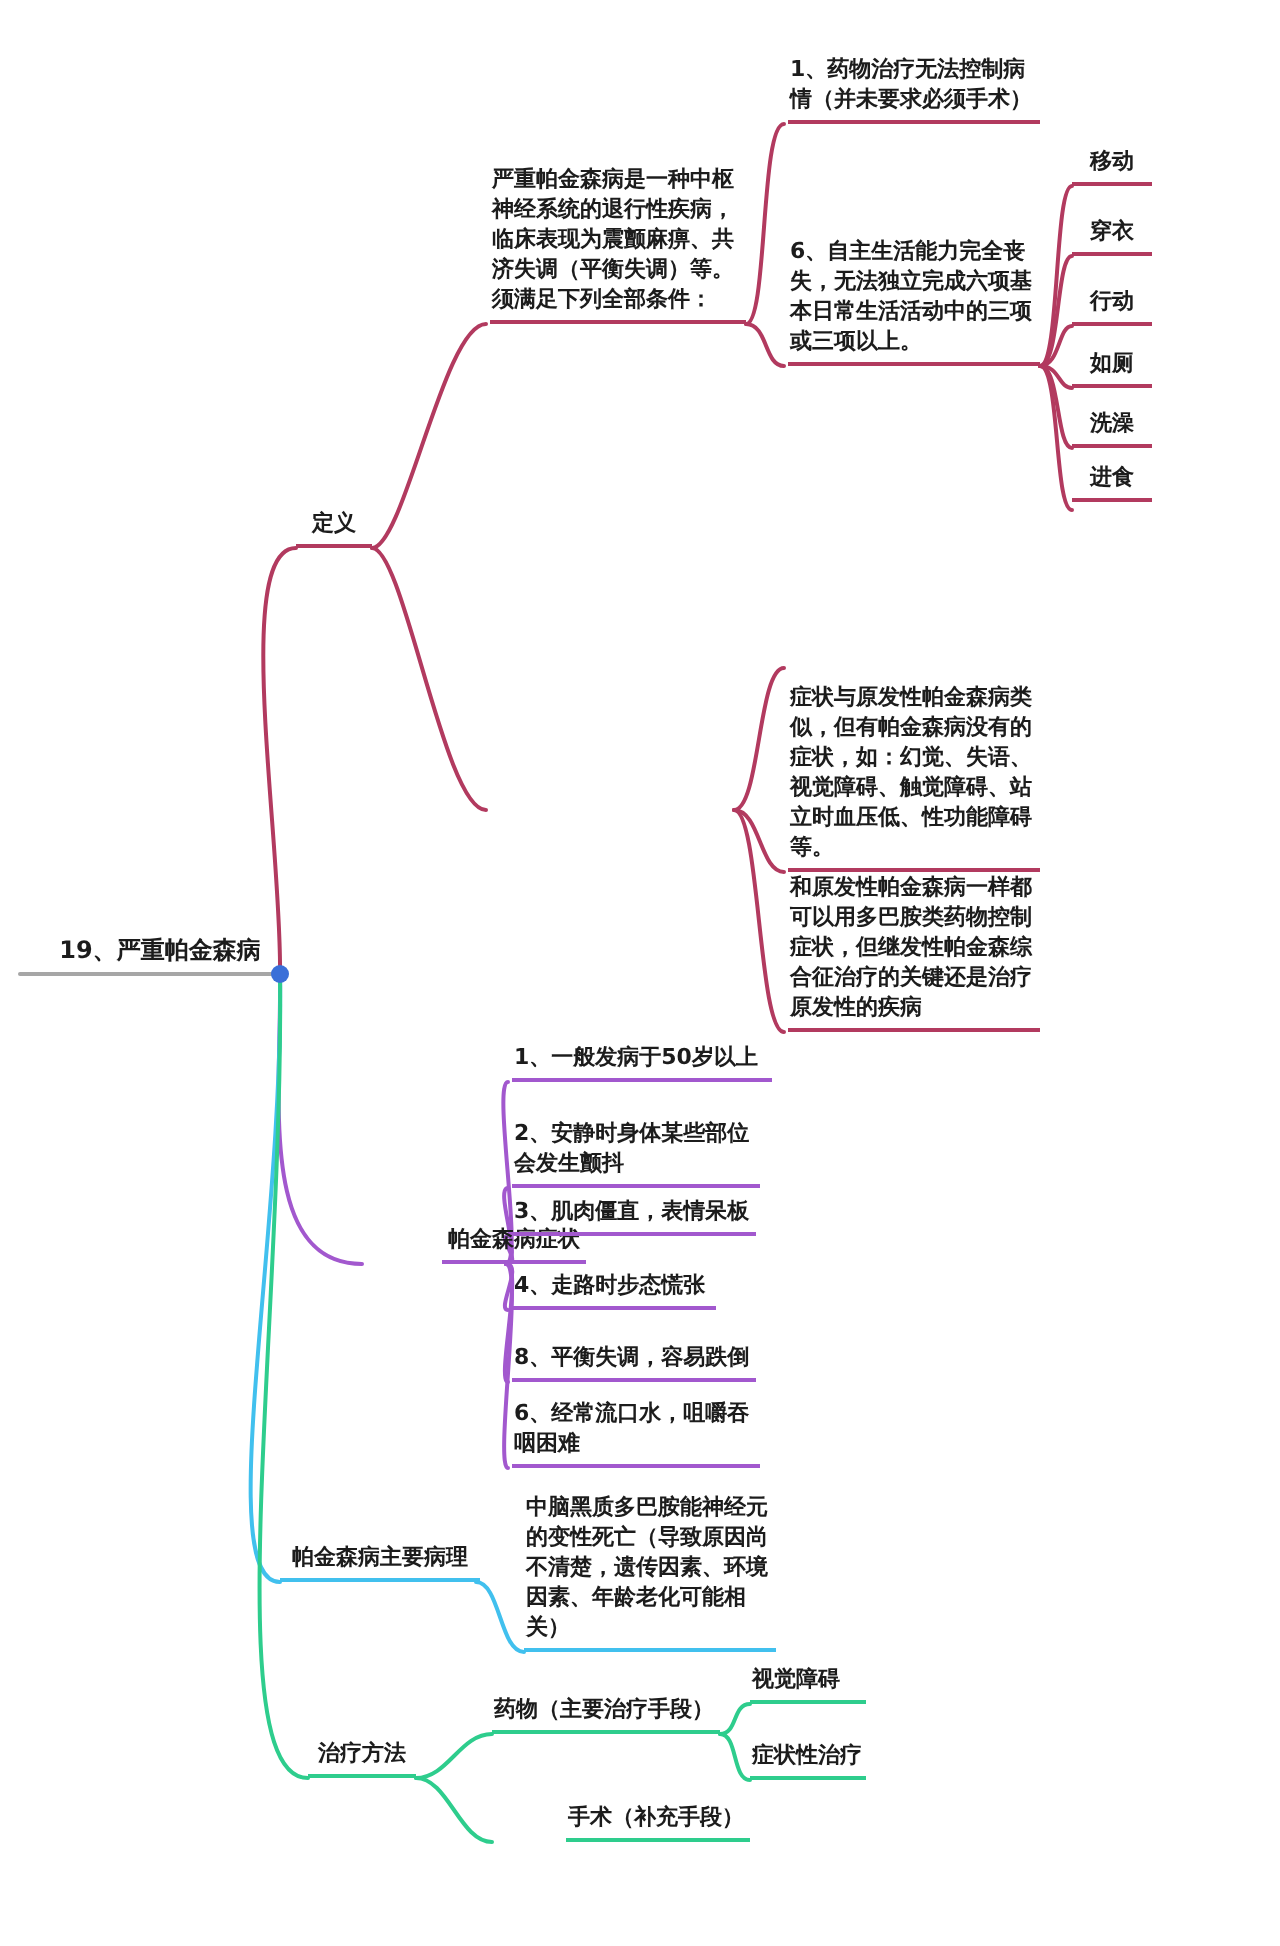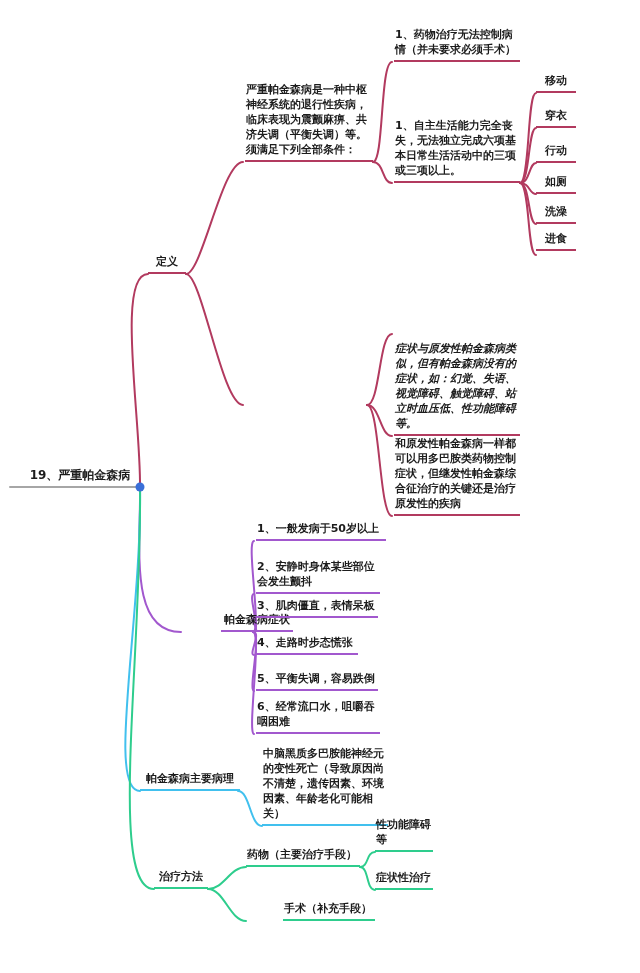--- a/index.html
+++ b/index.html
@@ -104,40 +104,40 @@
     <path class="c-treat" d="M360,867 C369,867 366,890 375,890" stroke="#2ecd8d"></path>
 
     <circle cx="140" cy="487" r="4.5" fill="#3a6fd8"></circle>
   </svg>
 
   <div class="node center" id="nd-root">19、严重帕金森病</div>
 
   <div class="node center b-def" id="nd-def" style="border-bottom-color: rgb(178, 58, 95);">定义</div>
   <div class="node b-def" id="nd-def-main" style="border-bottom-color: rgb(178, 58, 95); margin-top: 23px;">严重帕金森病是一种中枢神经系统的退行性疾病，临床表现为震颤麻痹、共济失调（平衡失调）等。须满足下列全部条件：</div>
   <div class="node b-def" id="nd-def-c1" style="border-bottom-color: rgb(178, 58, 95);">1、药物治疗无法控制病情（并未要求必须手术）</div>
-  <div class="node b-def" id="nd-def-c2" style="border-bottom-color: rgb(178, 58, 95);">1、自主生活能力完全丧失，无法独立完成六项基本日常生活活动中的三项或三项以上。</div>
+  <div class="node b-def" id="nd-def-c2" style="border-bottom-color: rgb(178, 58, 95);">6、自主生活能力完全丧失，无法独立完成六项基本日常生活活动中的三项或三项以上。</div>
   <div class="node center b-def" id="nd-adl-0" style="border-bottom-color: rgb(178, 58, 95);">移动</div>
   <div class="node center b-def" id="nd-adl-1" style="border-bottom-color: rgb(178, 58, 95);">穿衣</div>
   <div class="node center b-def" id="nd-adl-2" style="border-bottom-color: rgb(178, 58, 95);">行动</div>
   <div class="node center b-def" id="nd-adl-3" style="border-bottom-color: rgb(178, 58, 95);">如厕</div>
   <div class="node center b-def" id="nd-adl-4" style="border-bottom-color: rgb(178, 58, 95);">洗澡</div>
   <div class="node center b-def" id="nd-adl-5" style="border-bottom-color: rgb(178, 58, 95);">进食</div>
-  <div class="node b-def" id="nd-sec-2" style="border-bottom-color: rgb(178, 58, 95); font-style: italic;">症状与原发性帕金森病类似，但有帕金森病没有的症状，如：幻觉、失语、视觉障碍、触觉障碍、站立时血压低、性功能障碍等。</div>
+  <div class="node b-def" id="nd-sec-2" style="border-bottom-color: rgb(178, 58, 95);">症状与原发性帕金森病类似，但有帕金森病没有的症状，如：幻觉、失语、视觉障碍、触觉障碍、站立时血压低、性功能障碍等。</div>
   <div class="node b-def" id="nd-sec-3" style="border-bottom-color: rgb(178, 58, 95);">和原发性帕金森病一样都可以用多巴胺类药物控制症状，但继发性帕金森综合征治疗的关键还是治疗原发性的疾病</div>
 
   <div class="node center b-sym" id="nd-sym" style="border-bottom-color: rgb(162, 88, 206);">帕金森病症状</div>
   <div class="node b-sym" id="nd-sym-0" style="border-bottom-color: rgb(162, 88, 206);">1、一般发病于50岁以上</div>
   <div class="node b-sym" id="nd-sym-1" style="border-bottom-color: rgb(162, 88, 206);">2、安静时身体某些部位会发生颤抖</div>
   <div class="node b-sym" id="nd-sym-2" style="border-bottom-color: rgb(162, 88, 206);">3、肌肉僵直，表情呆板</div>
   <div class="node b-sym" id="nd-sym-3" style="border-bottom-color: rgb(162, 88, 206);">4、走路时步态慌张</div>
-  <div class="node b-sym" id="nd-sym-4" style="border-bottom-color: rgb(162, 88, 206);">5、平衡失调，容易跌倒</div>
+  <div class="node b-sym" id="nd-sym-4" style="border-bottom-color: rgb(162, 88, 206);">8、平衡失调，容易跌倒</div>
   <div class="node b-sym" id="nd-sym-5" style="border-bottom-color: rgb(162, 88, 206);">6、经常流口水，咀嚼吞咽困难</div>
 
   <div class="node center b-path" id="nd-path" style="border-bottom-color: rgb(65, 192, 238);">帕金森病主要病理</div>
   <div class="node b-path" id="nd-path-d" style="border-bottom-color: rgb(65, 192, 238);">中脑黑质多巴胺能神经元的变性死亡（导致原因尚不清楚，遗传因素、环境因素、年龄老化可能相关）</div>
 
   <div class="node center b-treat" id="nd-treat" style="border-bottom-color: rgb(46, 205, 141);">治疗方法</div>
   <div class="node b-treat" id="nd-treat-drug" style="border-bottom-color: rgb(46, 205, 141);">药物（主要治疗手段）</div>
   <div class="node b-treat" id="nd-treat-surgery" style="border-bottom-color: rgb(46, 205, 141); margin-left: 37px;">手术（补充手段）</div>
-  <div class="node b-treat" id="nd-treat-a" style="border-bottom-color: rgb(46, 205, 141);">性功能障碍等</div>
+  <div class="node b-treat" id="nd-treat-a" style="border-bottom-color: rgb(46, 205, 141);">视觉障碍</div>
   <div class="node b-treat" id="nd-treat-b" style="border-bottom-color: rgb(46, 205, 141);">症状性治疗</div>
 
 </div>
 
 </body></html>

